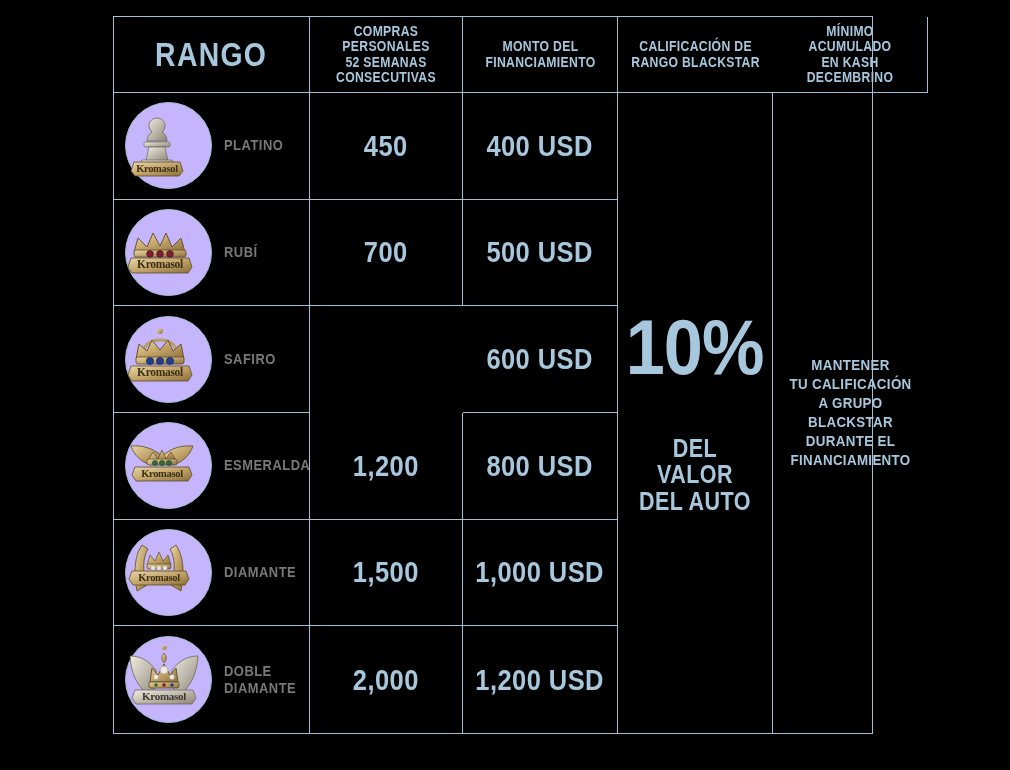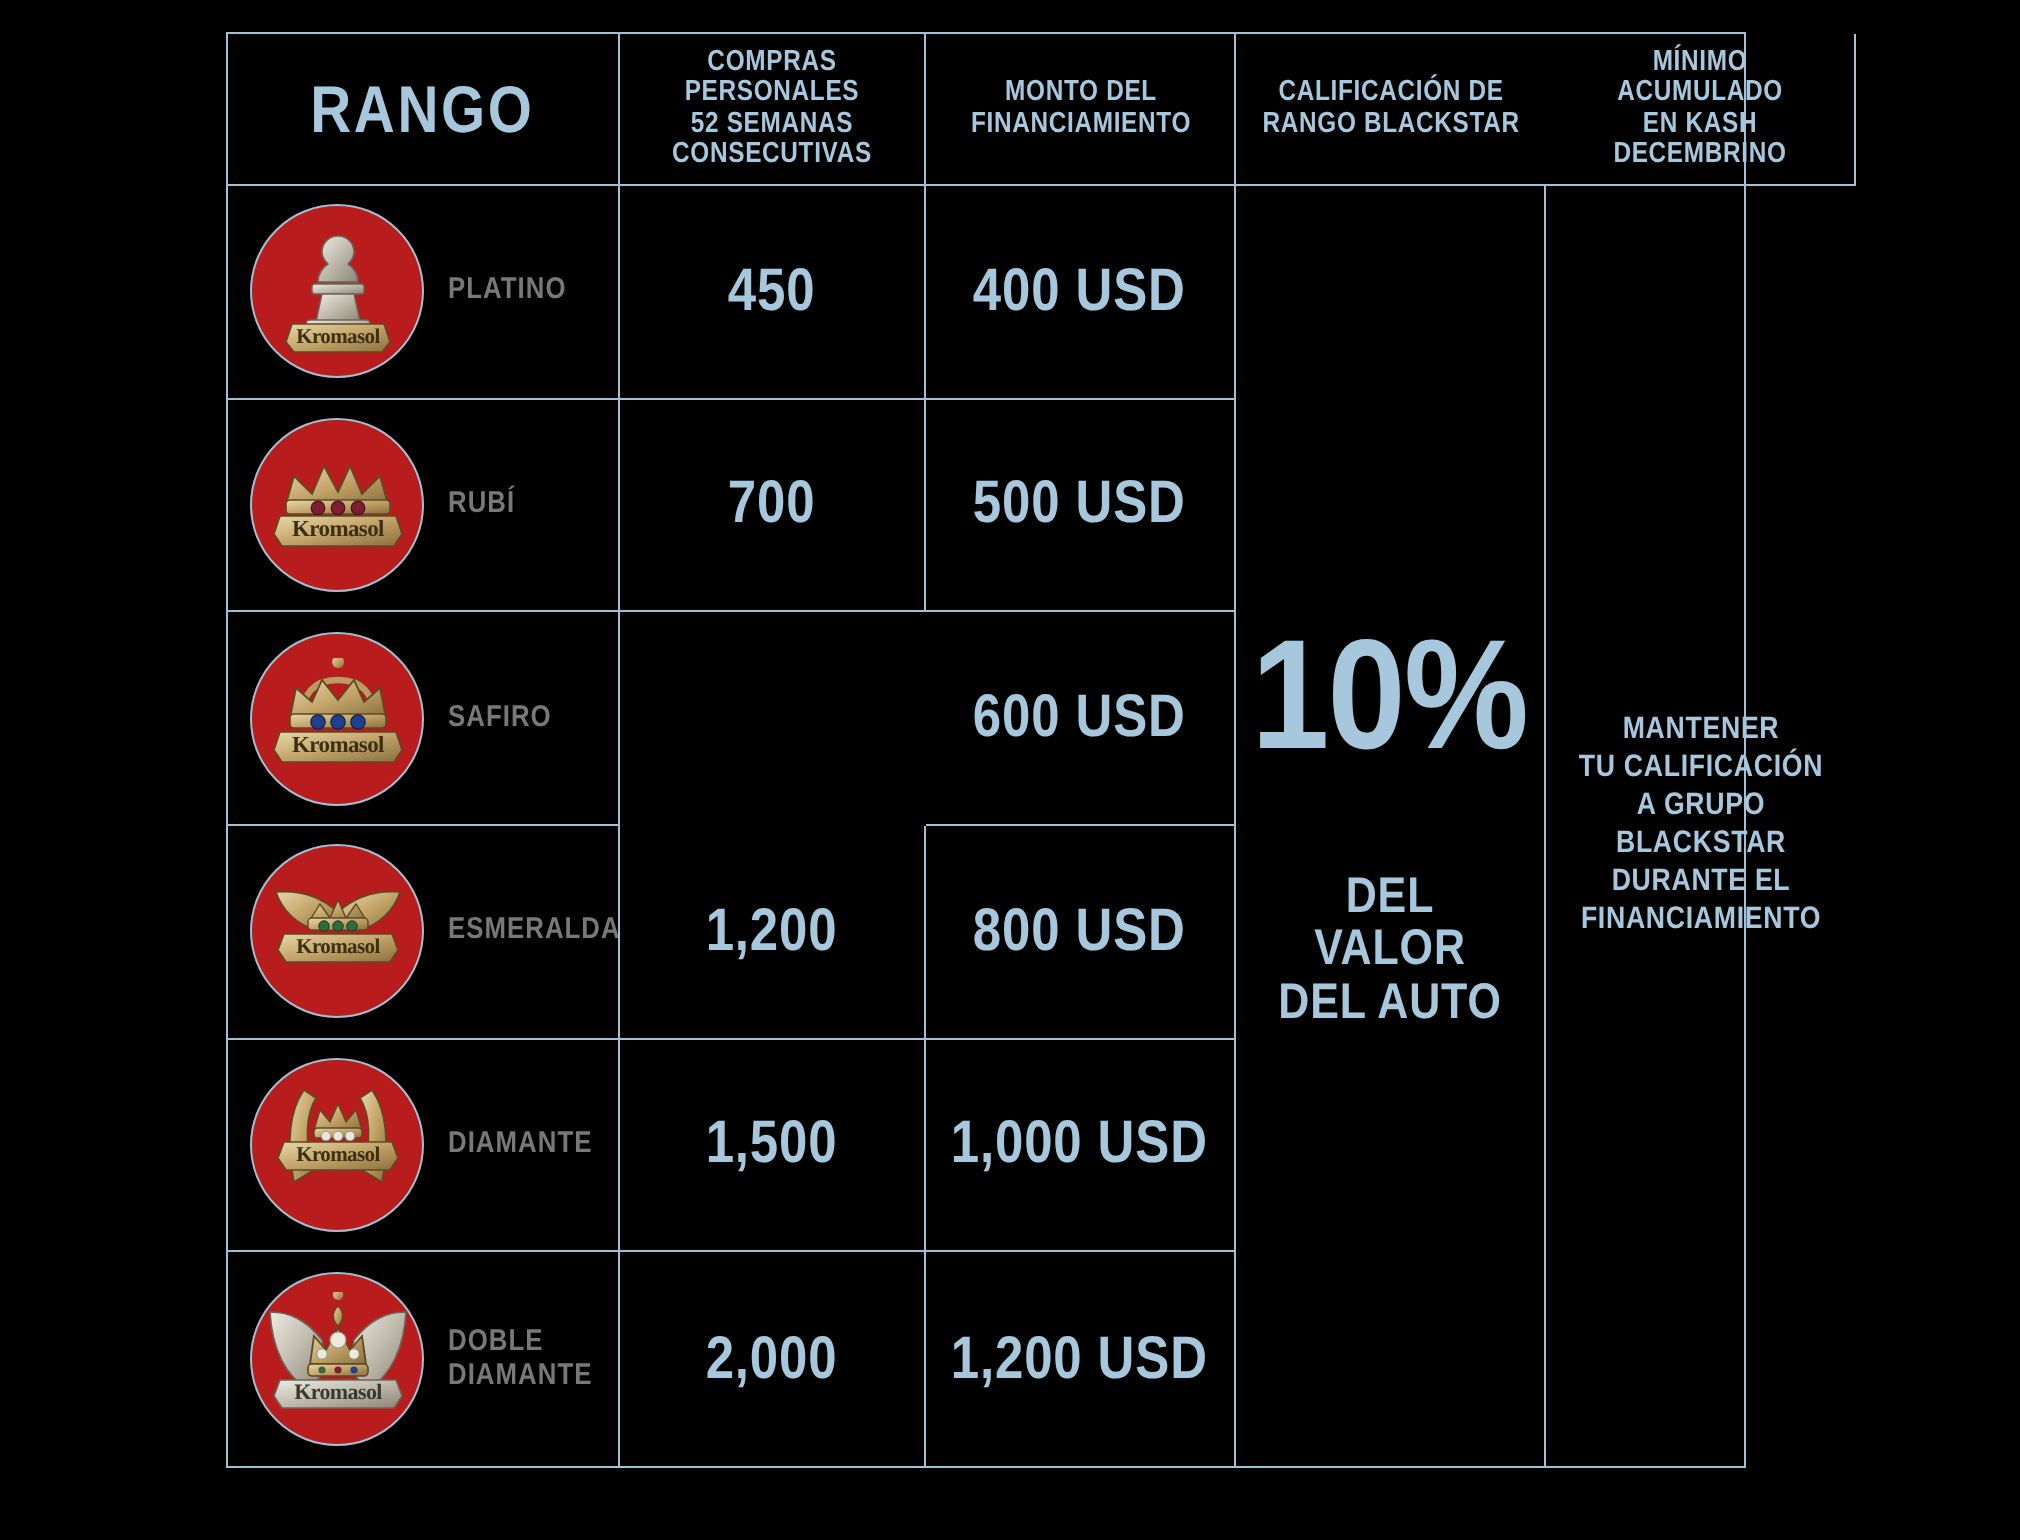--- a/index.html
+++ b/index.html
@@ -75,23 +75,22 @@
     gap: 12px;
   }
   .badge-ring {
     flex: 0 0 auto;
     width: 85px;
     height: 85px;
     border-radius: 50%;
     border: 1.5px solid #a3bfd4;
     display: flex;
     align-items: center;
-    justify-content: center;
     position: relative;
-    background: #b91c1c;
+    background: #c4b5fd;
   }
   .badge-svg { display: block; }
   .rank-label {
     color: #787878;
     font-family: "Liberation Sans Narrow", "Liberation Sans", sans-serif;
     font-weight: bold;
     font-size: 15px;
     line-height: 1.12;
     letter-spacing: 0.6px;
     text-align: left;

